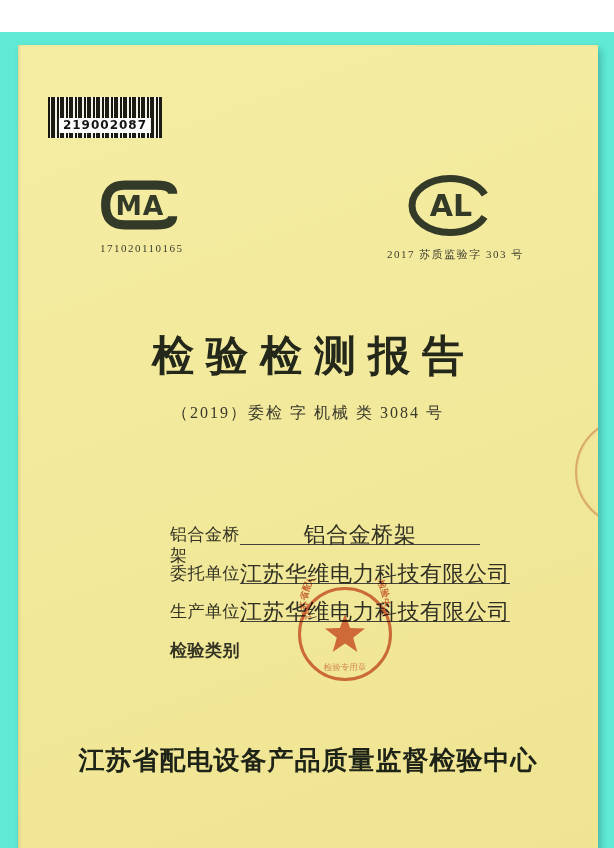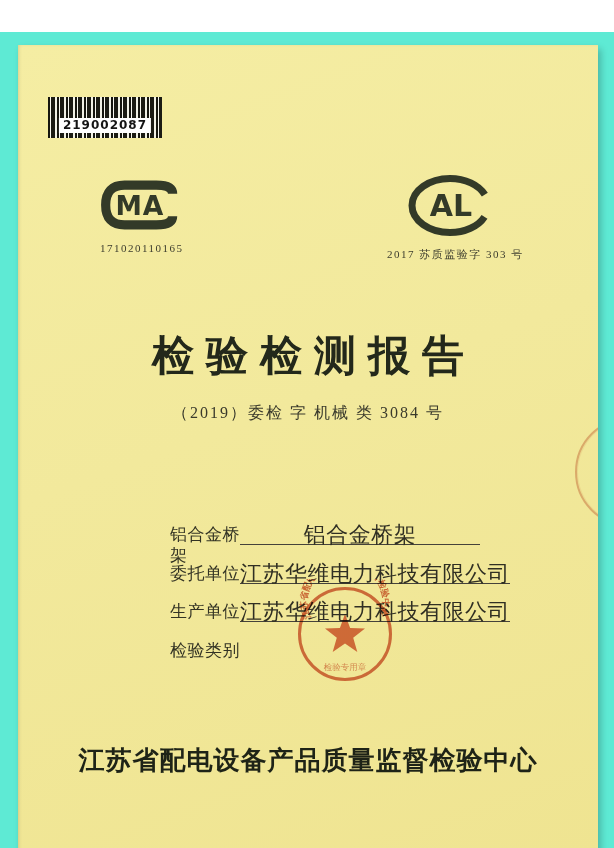--- a/index.html
+++ b/index.html
@@ -47,21 +47,21 @@
     font-size:16px; color:#3a3a2c; letter-spacing:2px;
   }
 
   
   .field-row { position:absolute; left:152px; width:310px; height:21px; display:flex; }
   .field-label { width:70px; font-size:17px; color:#33332  4; color:#333324; line-height:21px;
                  letter-spacing:0.5px; flex:none; }
   .field-value { flex:1; margin-left:0px; border-bottom:1.5px solid #45423a;
                  text-align:center; font-size:22px; color:#302f23; line-height:21px;
                  letter-spacing:0.5px; white-space:nowrap; }
-  .row-1 { top:479px; } .row-2 { top:518px; } .row-3 { top:556px; } .row-4 { top:595px; }
+  .row-1 { top:479px; } .row-2 { top:518px; } .row-3 { top:556px; } .row-4 { top:595px;font-weight:bold; }
 
   
   .org-name {
     position:absolute; left:0; top:698px; width:580px; text-align:center;
     font-size:26px; font-weight:bold; color:#1e2317; letter-spacing:1px;
   }
 
   
   .seal { position:absolute; left:272px; top:534px; width:110px; height:110px;
           mix-blend-mode:multiply; opacity:0.92; }

